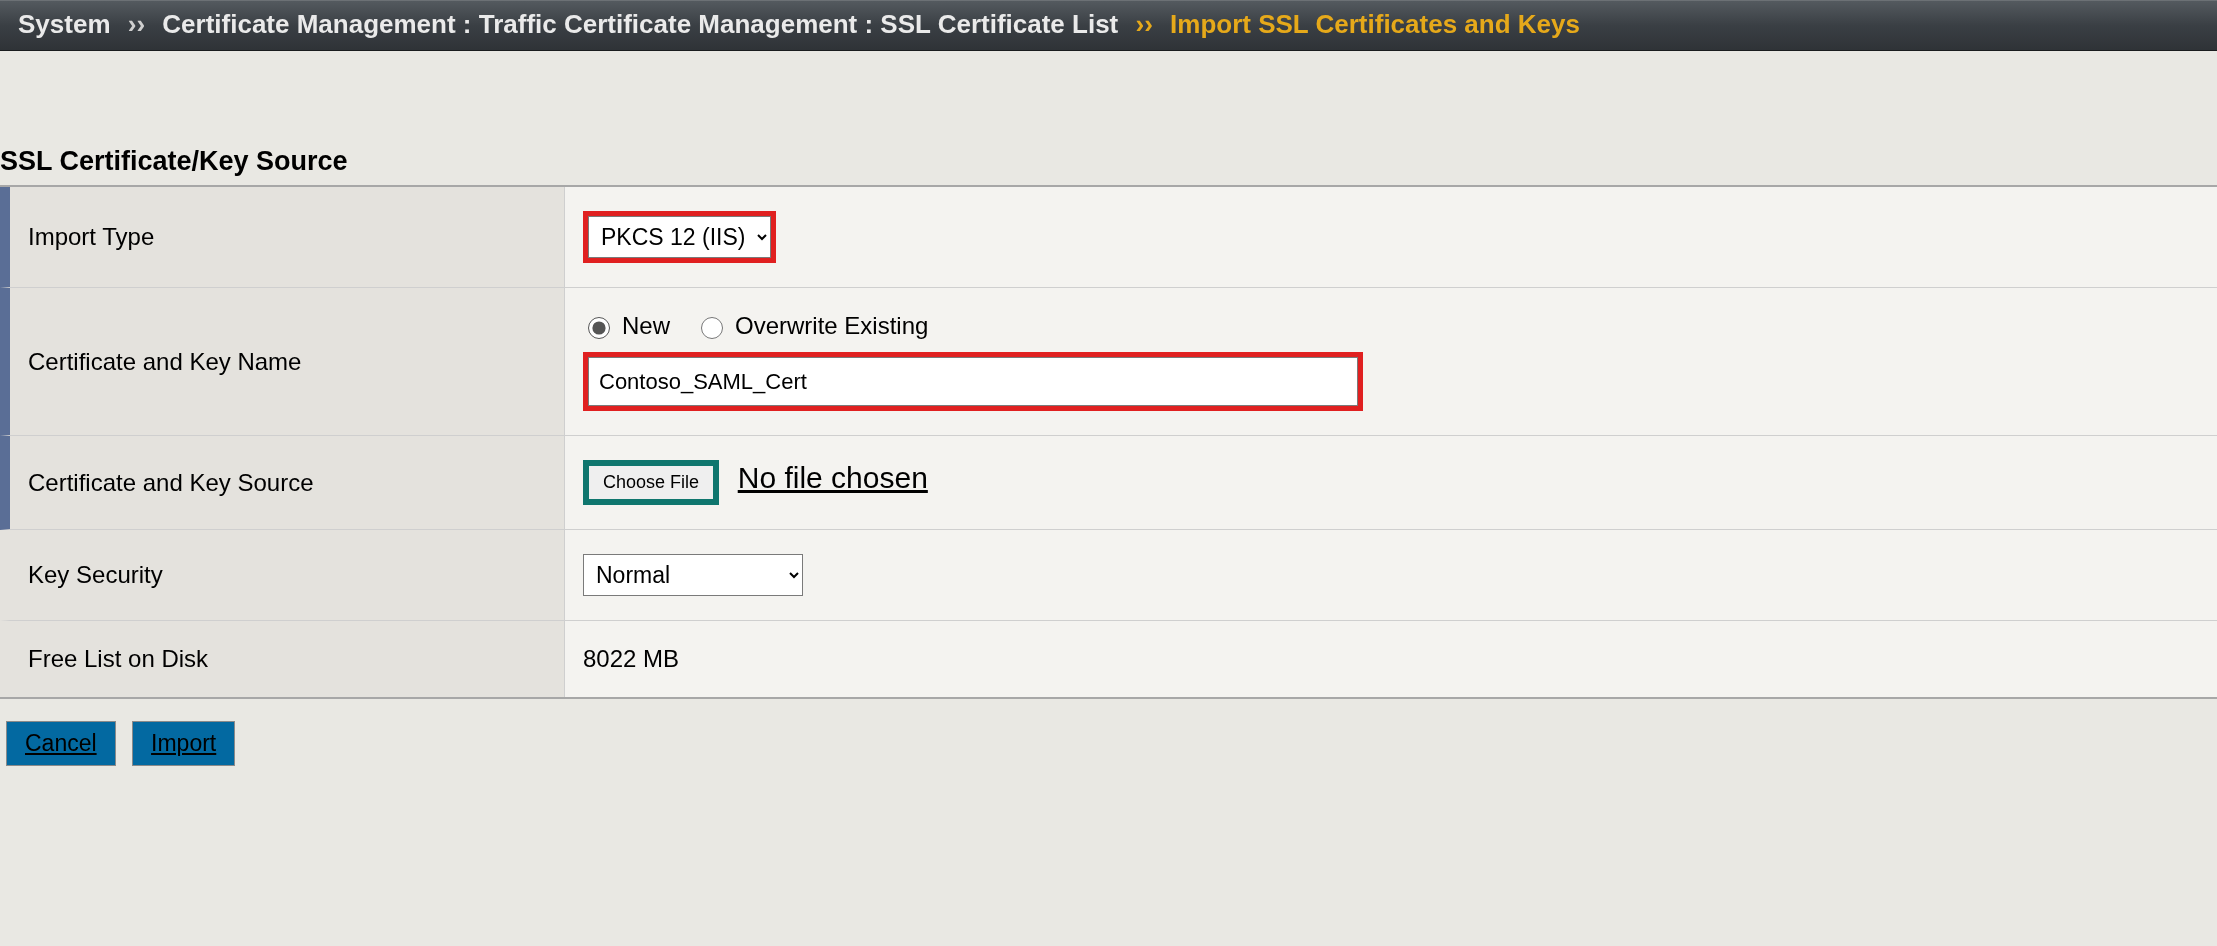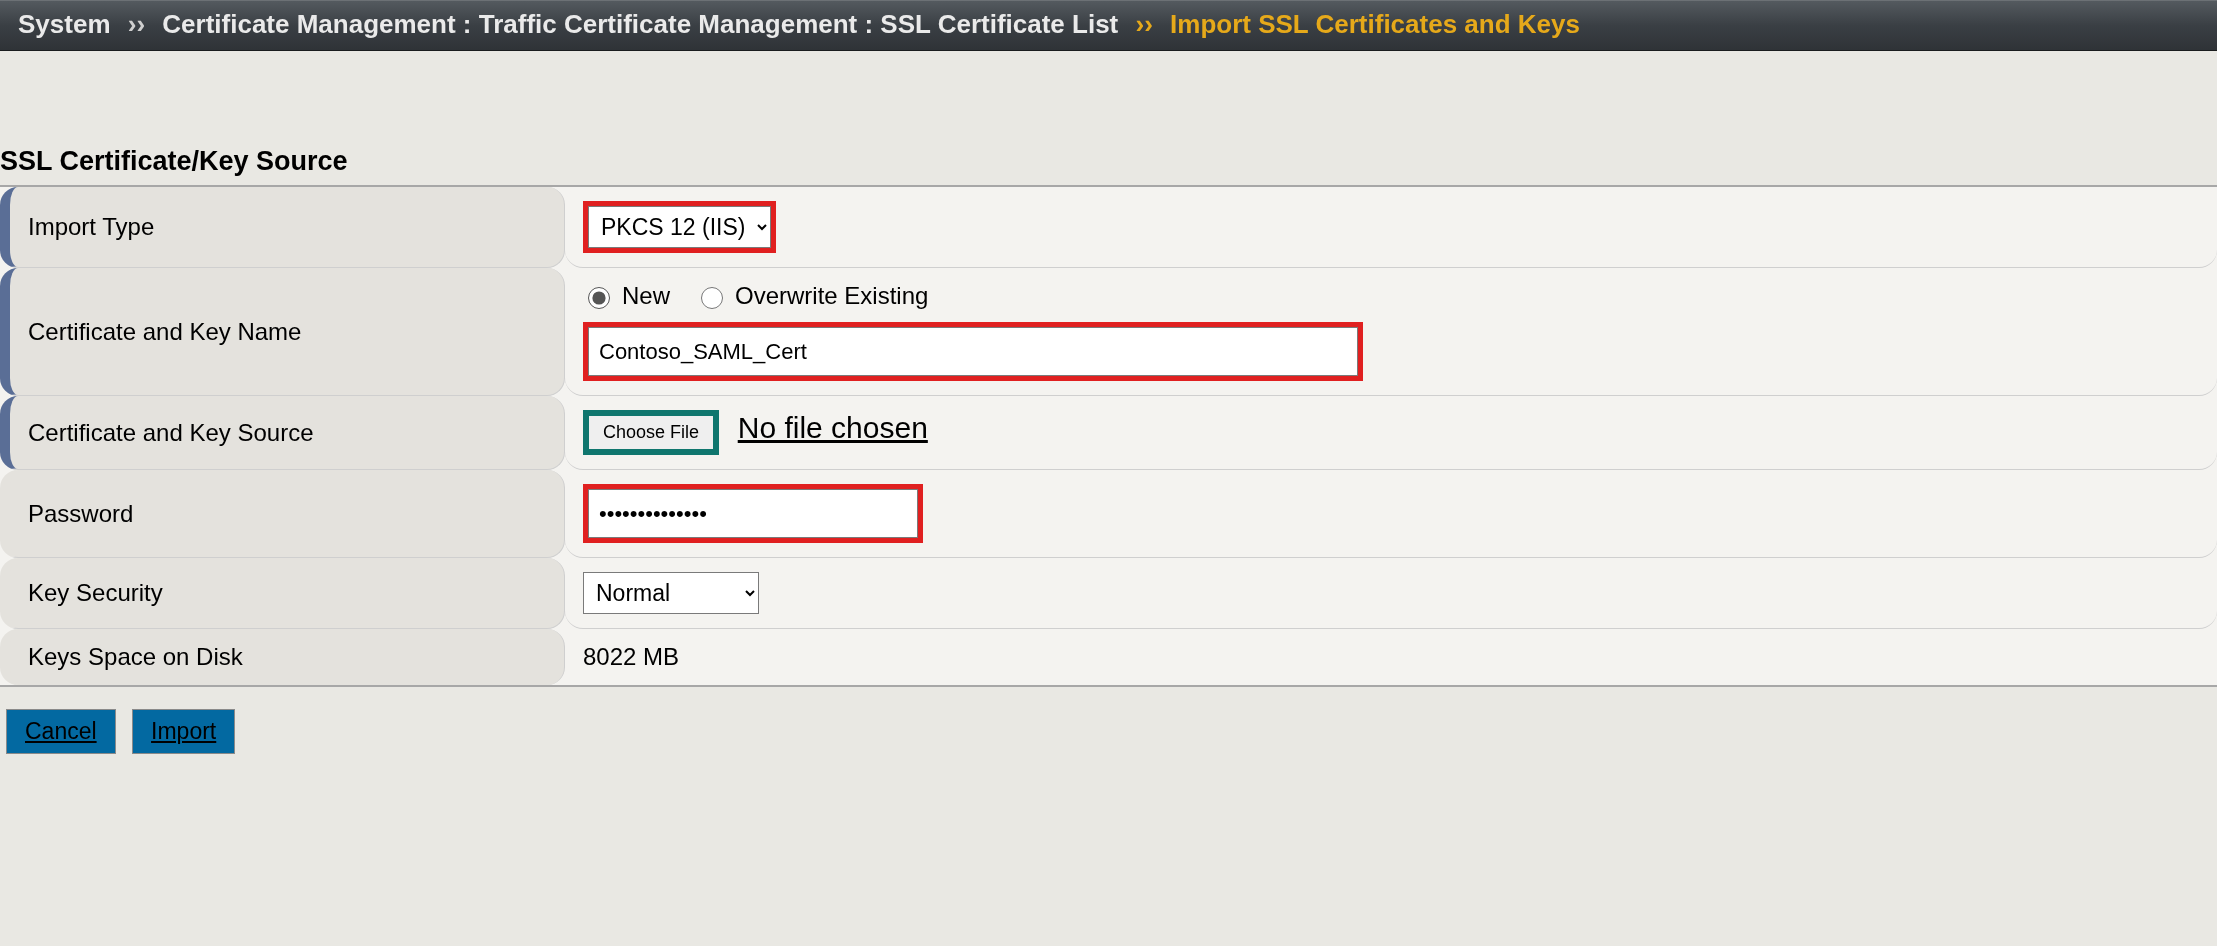--- a/index.html
+++ b/index.html
@@ -43,23 +43,22 @@
     width: 2217px;
     background: #f4f3f0;
   }
   .row {
     display: table-row;
   }
   .row > .lbl, .row > .val {
     display: table-cell;
     vertical-align: middle;
     border-bottom: 1px solid #cfcfcf;
-    padding: 14px 18px;
+    padding: 24px 18px;
     font-size: 24px;
-    border-radius: 18px;
   }
   .row:last-child > .lbl, .row:last-child > .val { border-bottom: none; }
   .lbl {
     width: 565px;
     background: #e4e2dd;
     border-left: 10px solid #5a6e96;
     border-right: 1px solid #cfcfcf;
     padding-left: 28px;
   }
   .lbl.noaccent { border-left: 10px solid #e4e2dd; }
@@ -159,40 +158,32 @@
     </div>
 
     <div class="row">
       <div class="lbl">Certificate and Key Source</div>
       <div class="val">
         <button class="filebtn">Choose File</button>
         <span class="filestatus">No file chosen</span>
       </div>
     </div>
 
-    <div class="row">
-      <div class="lbl noaccent">Password</div>
-      <div class="val">
-        <span class="hlred">
-          <input type="password" style="width: 330px;" value="••••••••••••••">
-        </span>
-      </div>
-    </div>
 
     <div class="row">
       <div class="lbl noaccent">Key Security</div>
       <div class="val">
-        <select class="native" style="width:176px">
+        <select class="native" style="width:220px">
           <option>Normal</option>
         </select>
       </div>
     </div>
 
     <div class="row">
-      <div class="lbl noaccent">Keys Space on Disk</div>
+      <div class="lbl noaccent">Free List on Disk</div>
       <div class="val">8022 MB</div>
     </div>
 
   </div>
 
   <div class="footer">
     <button class="btn">Cancel</button>
     <button class="btn">Import</button>
   </div>
 </div>

